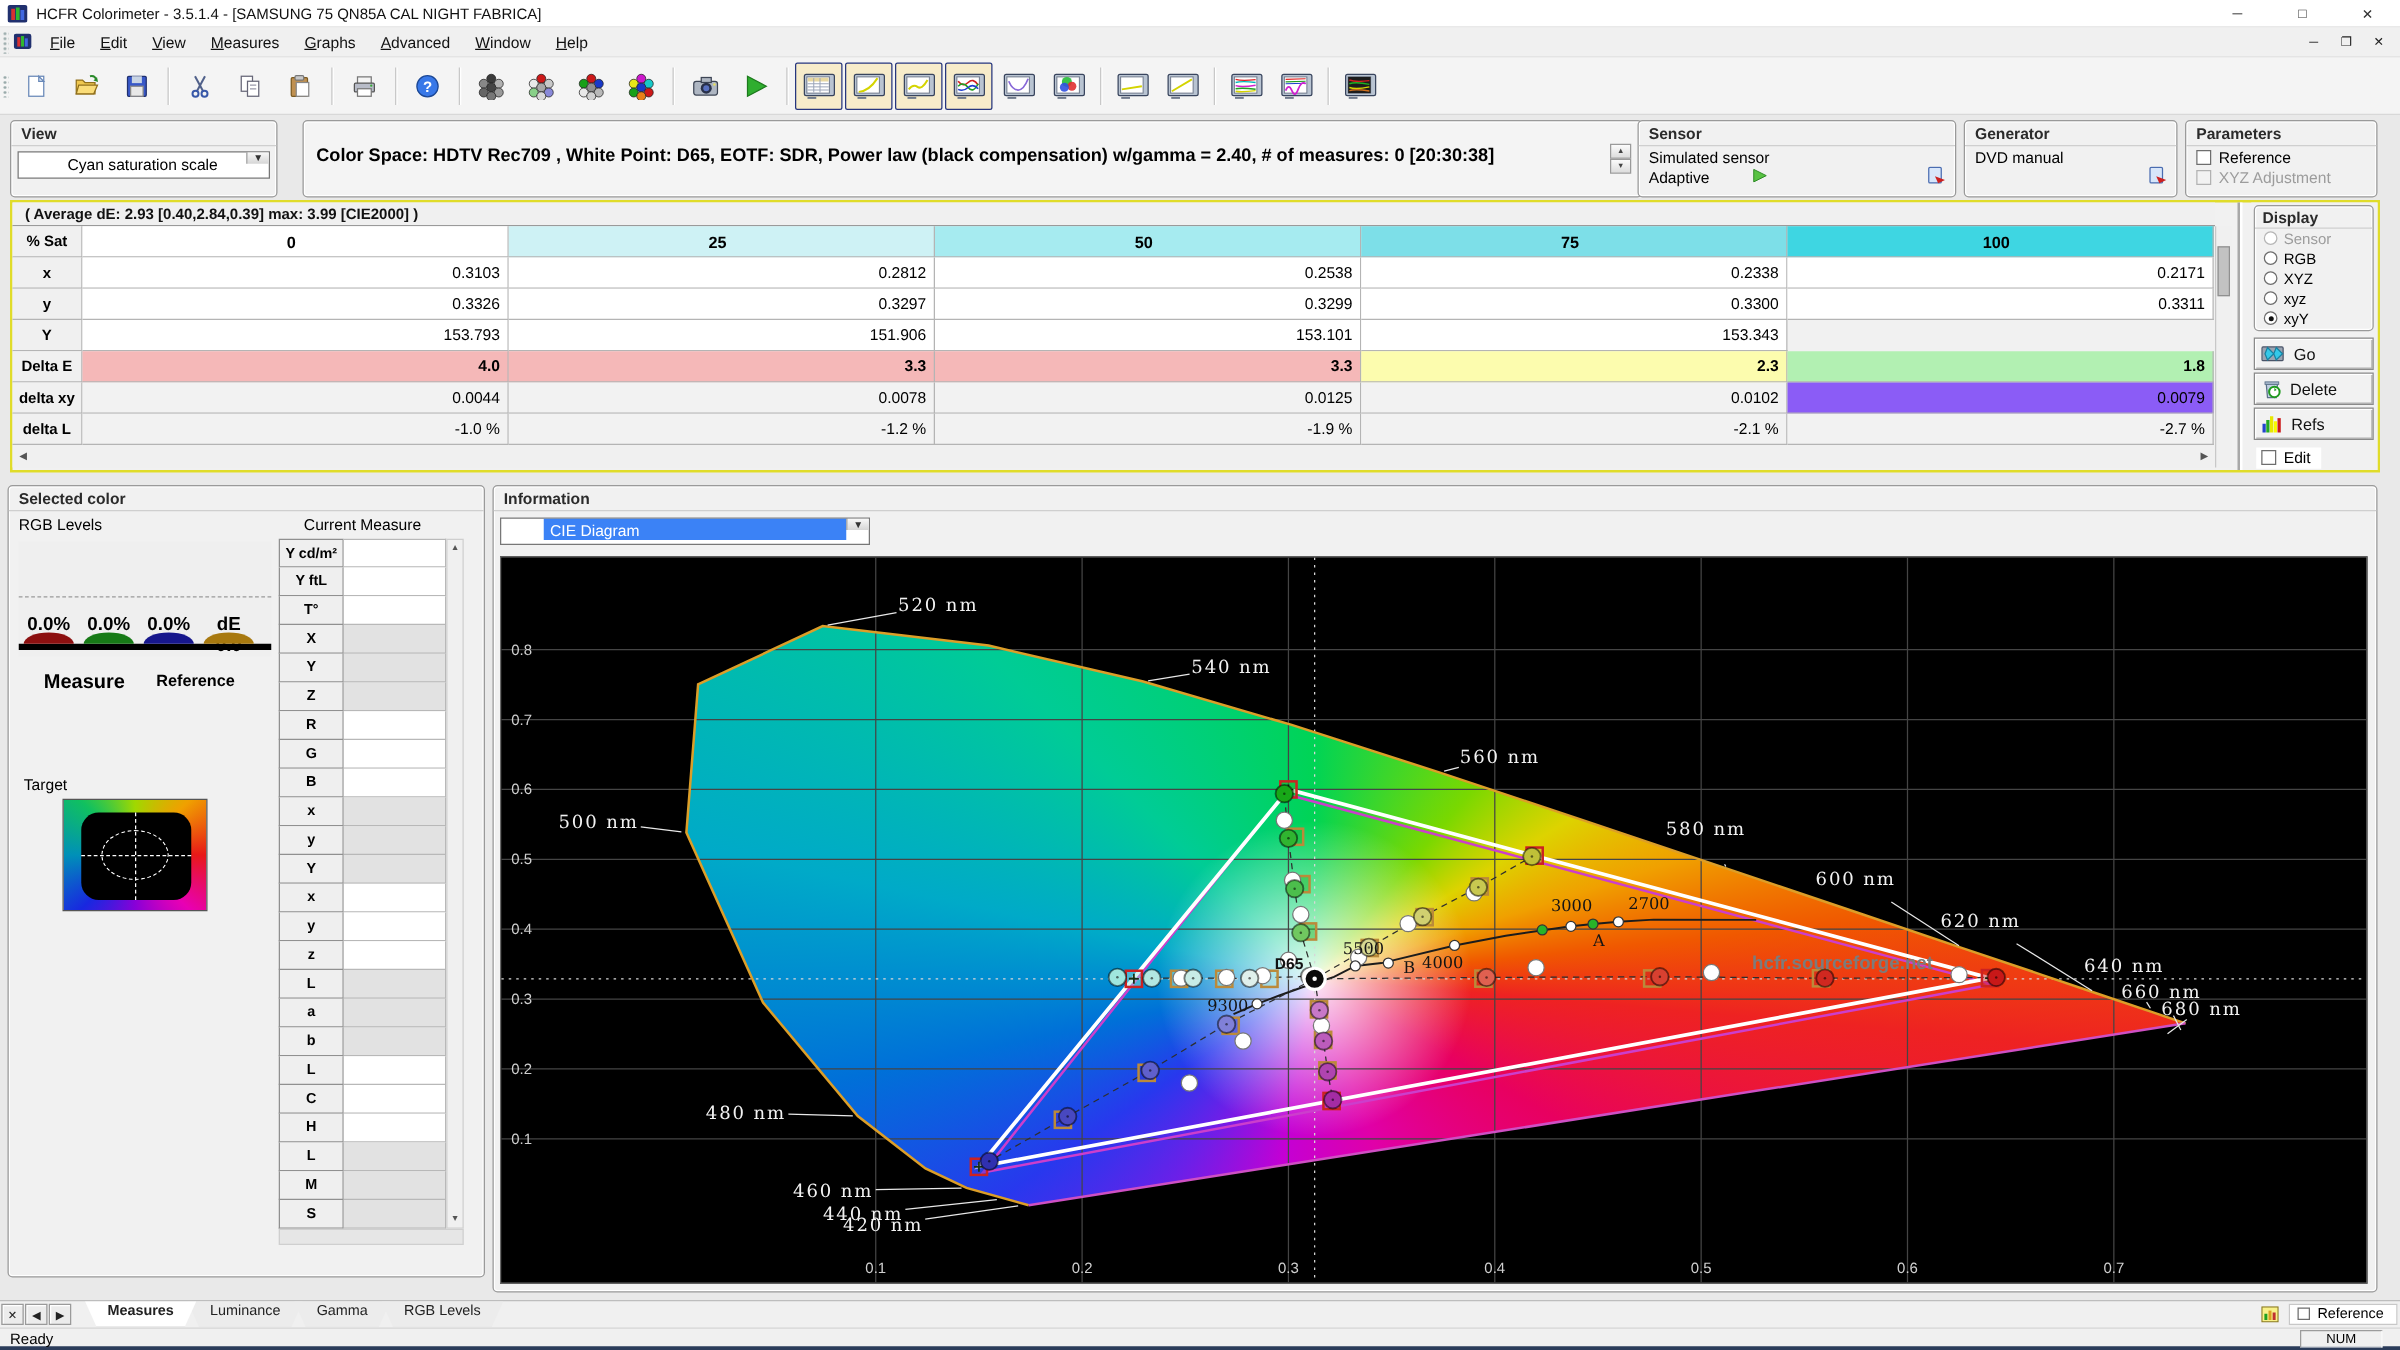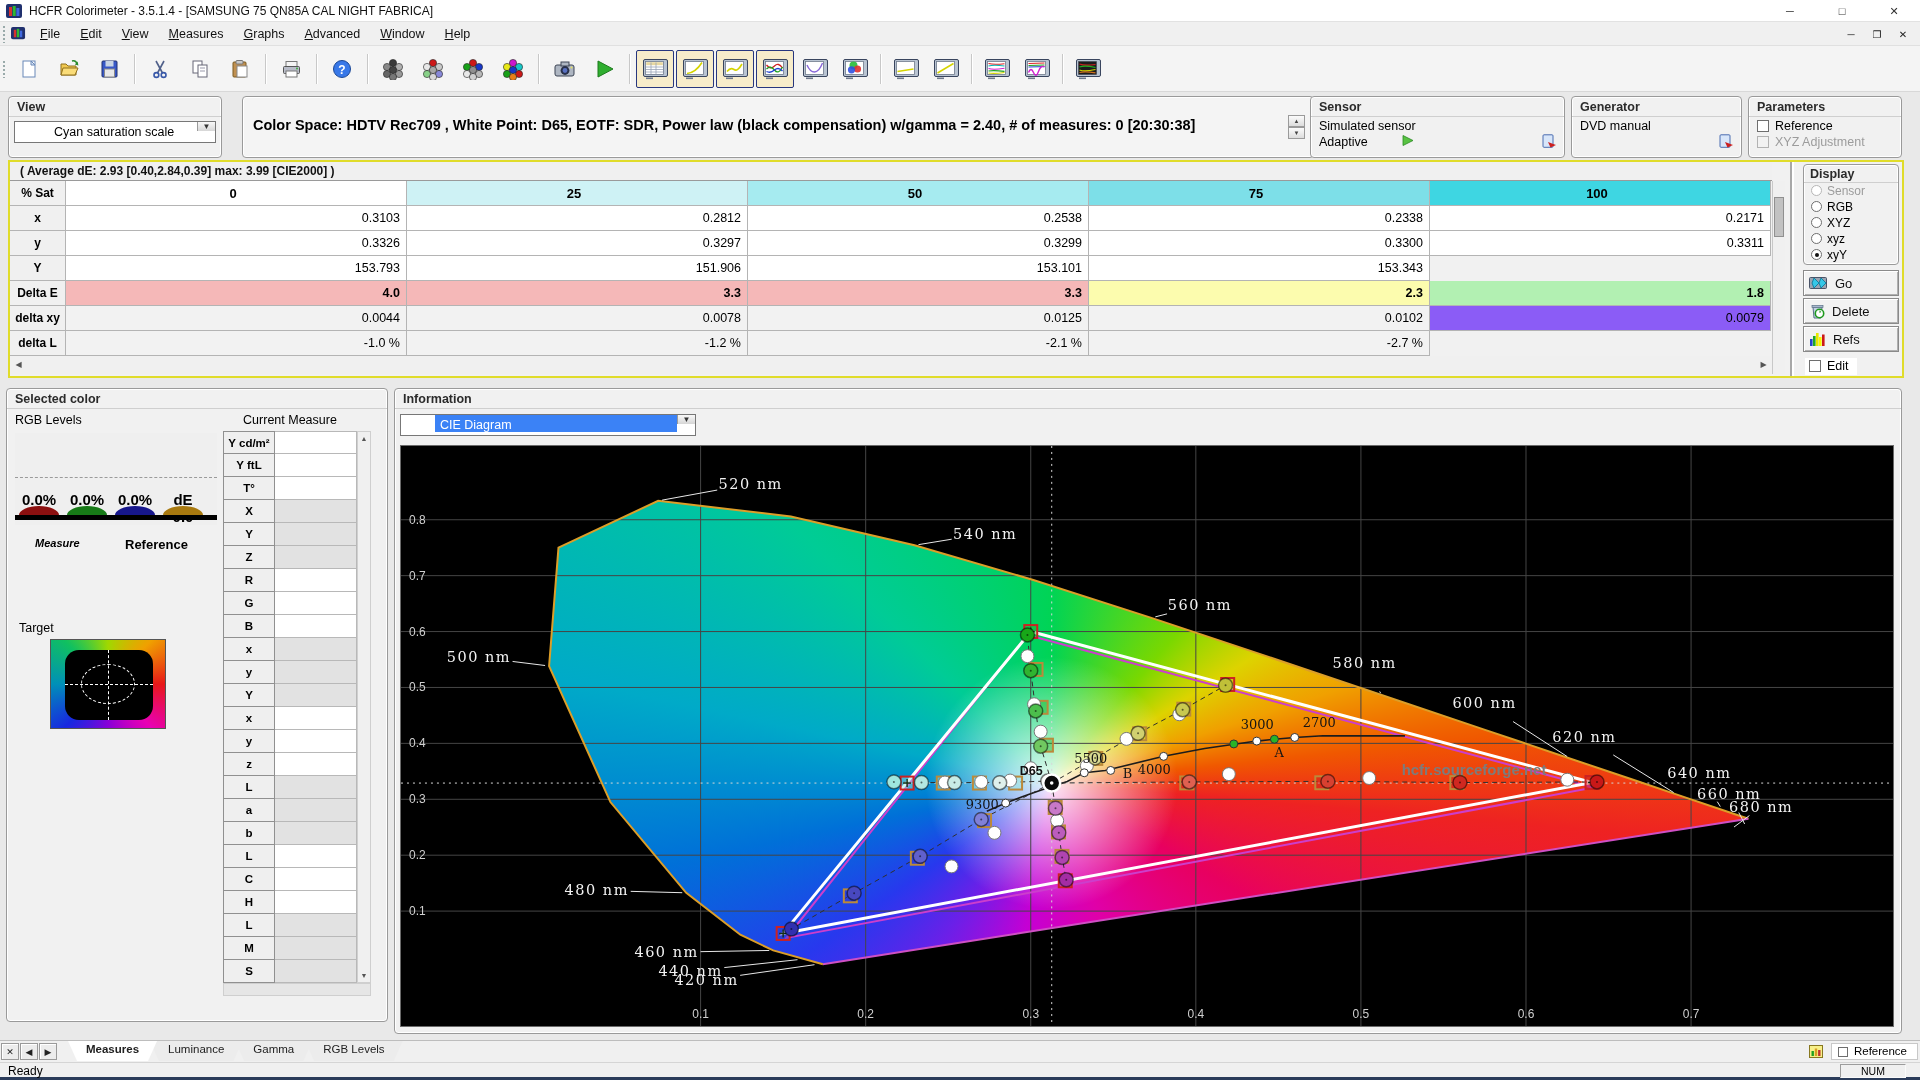--- a/index.html
+++ b/index.html
@@ -109,21 +109,21 @@
 
   
   #selected-panel { left:6px; top:388px; width:382px; height:634px; }
   #sel-sub { position:absolute; left:8px; top:24px; font-size:12.5px; }
   #cm-label { position:absolute; left:216px; top:24px; width:134px; text-align:center; font-size:12.5px; }
   #rgb-chart { position:absolute; left:8px; top:44px; width:202px; height:92px; background:#efefef; }
   #rgb-dash { position:absolute; left:0; top:44px; width:202px; border-top:1px dashed #9a9a9a; }
   #rgb-base { position:absolute; left:0; top:82px; width:202px; height:5px; background:#000; }
   .mound { position:absolute; top:73px; width:40px; height:9px; border-radius:50% 50% 0 0 / 100% 100% 0 0; }
   .mound-lab { position:absolute; top:58px; width:40px; text-align:center; font-size:15px; font-weight:bold; }
-  #axis-measure { position:absolute; left:28px; top:148px; font-weight:bold; font-size:11px;font-style:italic; }
+  #axis-measure { position:absolute; left:28px; top:148px; font-weight:bold; font-size:16px; }
   #axis-reference { position:absolute; left:118px; top:148px; font-weight:bold; font-size:13px; }
   #target-label { position:absolute; left:12px; top:232px; font-size:12.5px; }
   #target-patch { position:absolute; left:43px; top:250px; width:116px; height:90px;
     background:conic-gradient(from 0deg at 50% 50%, #a0d800, #f0a000 45deg, #e81818 90deg, #e800b4 135deg,
       #8800d8 180deg, #1828e0 225deg, #0090b8 270deg, #10c060 315deg, #a0d800 360deg);
     border:1px solid #555; }
   #target-inner { position:absolute; left:14px; top:10px; width:88px; height:70px; background:#000; border-radius:14px; }
   #target-inner .ell { position:absolute; left:16px; top:14px; width:54px; height:40px;
     border:1px dashed #fff; border-radius:50%; }
   #target-inner .hl { position:absolute; left:0; top:34px; width:88px; border-top:1px dashed #fff; }
@@ -553,20 +553,21 @@
           <div class="mcell val" style="background: rgb(242, 242, 242);">0.0044</div>
           <div class="mcell val" style="background: rgb(242, 242, 242);">0.0078</div>
           <div class="mcell val" style="background: rgb(242, 242, 242);">0.0125</div>
           <div class="mcell val" style="background: rgb(242, 242, 242);">0.0102</div>
           <div class="mcell val" style="background: #8b5cf6;">0.0079</div>
         </div>
         <div class="mrow">
           <div class="mcell lab">delta L</div>
           <div class="mcell val" style="background: rgb(242, 242, 242);">-1.0 %</div>
           <div class="mcell val" style="background: rgb(242, 242, 242);">-1.2 %</div>
+          <div class="mcell val" style="background: rgb(242, 242, 242);">-1.9 %</div>
           <div class="mcell val" style="background: rgb(242, 242, 242);">-2.1 %</div>
           <div class="mcell val" style="background: rgb(242, 242, 242);">-2.7 %</div>
         </div>
       </div>
     <div id="mt-hscroll">
       <div class="scr-btn" style="left:1px;">◀</div>
       <div class="scr-btn" style="right:1px;left:auto;">▶</div>
     </div>
     <div id="mt-vscroll">
         <div id="mt-vthumb"></div>

